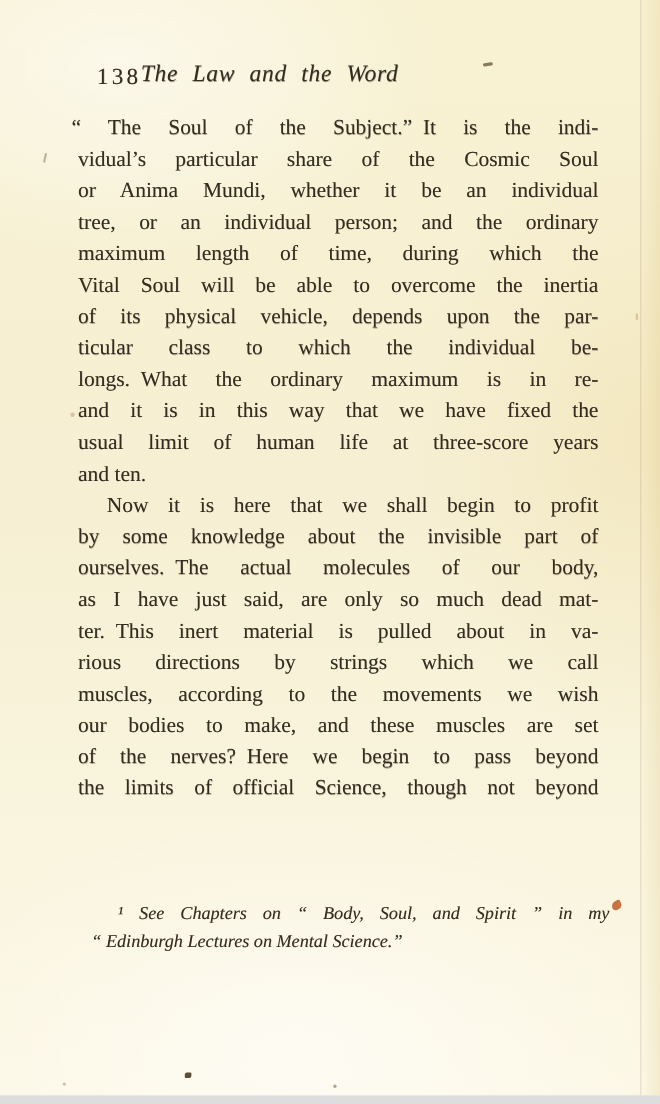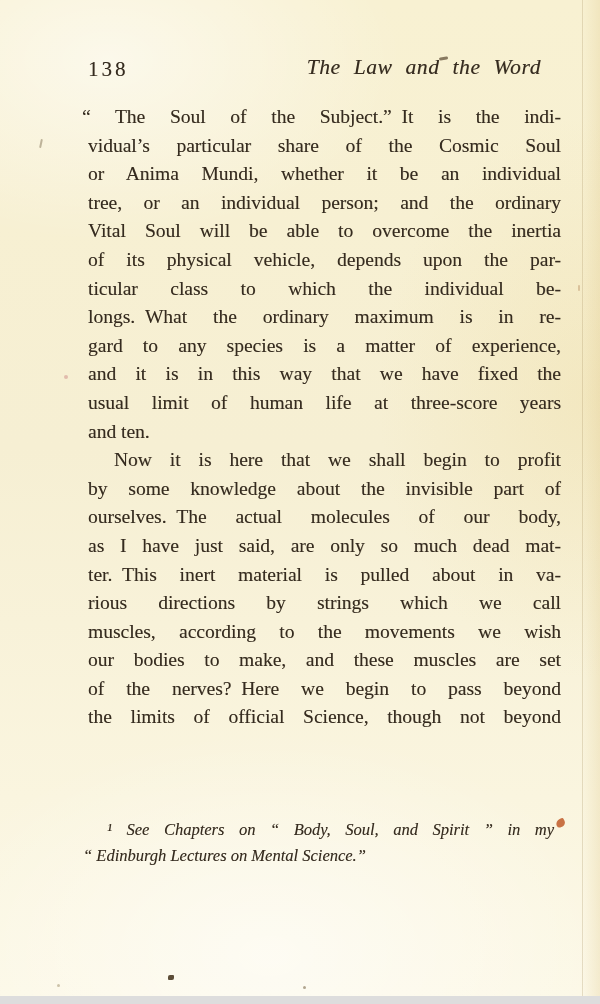--- a/index.html
+++ b/index.html
@@ -26,25 +26,25 @@
     background: rgba(168,146,100,0.28);
   }
   .header { position: absolute; top: 55px; left: 88px; width: 473px; height: 30px; }
   .pagenum {
     position: absolute; left: 0; top: 2px;
     font-size: 21px; letter-spacing: 3px;
     text-shadow: 0.3px 0.3px 0 rgba(45,33,20,0.4);
   }
   .title {
     position: absolute; left: 40px; right: 20px; top: 0;
-    text-align: right; font-style: italic; font-size: 21.5px;
+    text-align: left; font-style: italic; font-size: 21.5px;
     word-spacing: 7px; letter-spacing: 0.6px;
     text-shadow: 0.3px 0.3px 0 rgba(45,33,20,0.4);
   }
-  .body { position: absolute; top: 103px; left: 88px; width: 473px; }
+  .body { position: absolute; top: 103px; left: 71px; width: 473px; }
   .line {
     height: 28.6px; line-height: 28.6px; font-size: 19.5px;
     text-align: justify; text-align-last: justify;
     text-shadow: 0.3px 0.3px 0 rgba(45,33,20,0.35);
   }
   .line.short { text-align: center; text-align-last: left; }
   .line.indent { text-indent: 26px; }
   .line.hang { margin-left: -6px; width: 479px; }
   .footnote { position: absolute; top: 817px; left: 88px; width: 466px; font-style: italic; }
   .fline {
@@ -101,25 +101,25 @@
   <div class="header">
     <span class="pagenum">138</span>
     <span class="title">The Law and the Word</span>
   </div>
 
   <div class="body">
     <div class="line hang">“ The Soul of the Subject.” It is the indi-</div>
     <div class="line">vidual’s particular share of the Cosmic Soul</div>
     <div class="line">or Anima Mundi, whether it be an individual</div>
     <div class="line">tree, or an individual person; and the ordinary</div>
+    <div class="line">maximum length of time, during which the</div>
     <div class="line">Vital Soul will be able to overcome the inertia</div>
     <div class="line">of its physical vehicle, depends upon the par-</div>
     <div class="line">ticular class to which the individual be-</div>
     <div class="line">longs. What the ordinary maximum is in re-</div>
-    <div class="line">gard to any species is a matter of experience,</div>
     <div class="line">and it is in this way that we have fixed the</div>
     <div class="line">usual limit of human life at three-score years</div>
     <div class="line short">and ten.</div>
 
     <div class="line indent">Now it is here that we shall begin to profit</div>
     <div class="line">by some knowledge about the invisible part of</div>
     <div class="line">ourselves. The actual molecules of our body,</div>
     <div class="line">as I have just said, are only so much dead mat-</div>
     <div class="line">ter. This inert material is pulled about in va-</div>
     <div class="line">rious directions by strings which we call</div>

